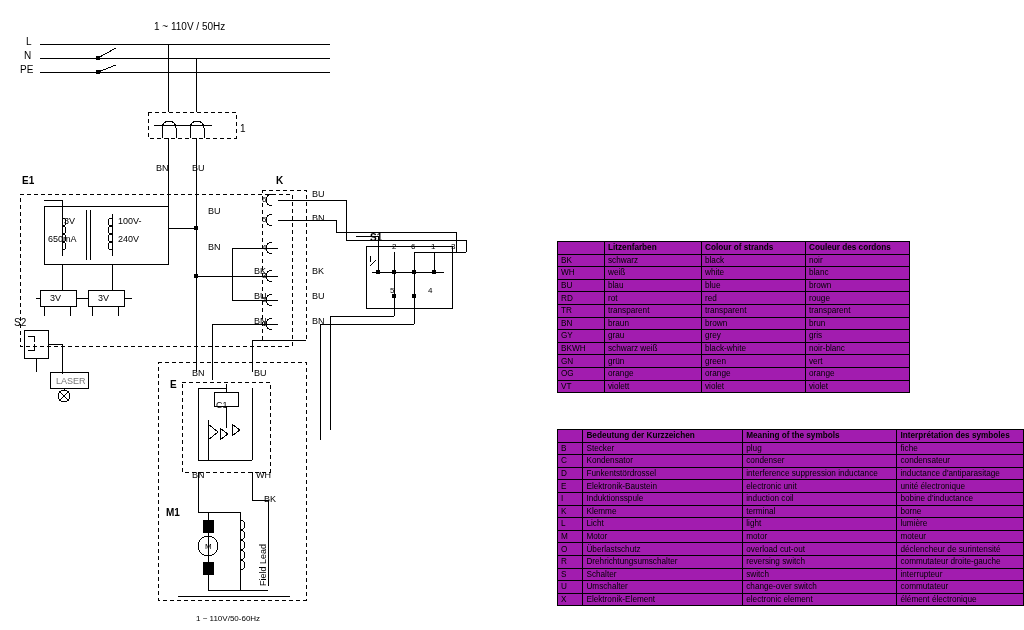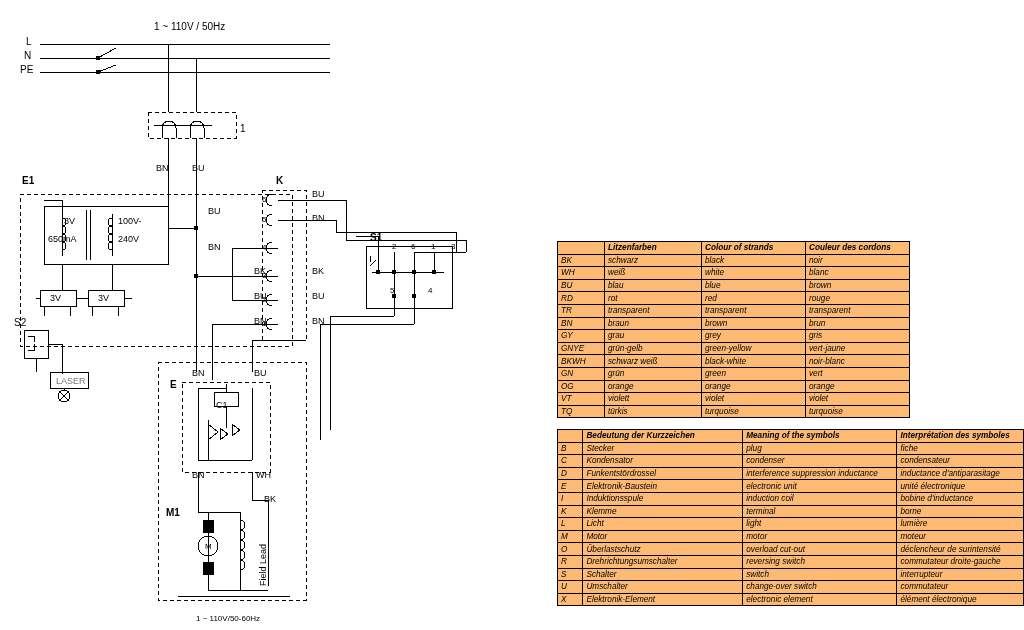--- a/index.html
+++ b/index.html
@@ -37,22 +37,21 @@
   .lbl.md { font-size: 10px; }
   .lbl.rot {
     transform: rotate(-90deg);
     transform-origin: left top;
   }
   
   table.legend {
     position: absolute;
     border-collapse: collapse;
     font-size: 8.2px;
-    background: #fdba74;
-    font-style: italic;
+    background: #a21caf;
   }
   table.legend td, table.legend th {
     border: 1px solid #000;
     padding: 0px 3px;
     height: 11.6px;
     line-height: 11px;
     text-align: left;
     font-weight: normal;
     vertical-align: middle;
     white-space: nowrap;
@@ -364,26 +363,20 @@
           <td class="c3">brown</td>
           <td class="c4">brun</td>
         </tr>
         <tr>
           <td class="c1">GY</td>
           <td class="c2">grau</td>
           <td class="c3">grey</td>
           <td class="c4">gris</td>
         </tr>
         <tr>
-          <td class="c1">GNYE</td>
-          <td class="c2">grün-gelb</td>
-          <td class="c3">green-yellow</td>
-          <td class="c4">vert-jaune</td>
-        </tr>
-        <tr>
           <td class="c1">BKWH</td>
           <td class="c2">schwarz weiß</td>
           <td class="c3">black-white</td>
           <td class="c4">noir-blanc</td>
         </tr>
         <tr>
           <td class="c1">GN</td>
           <td class="c2">grün</td>
           <td class="c3">green</td>
           <td class="c4">vert</td>
@@ -392,26 +385,20 @@
           <td class="c1">OG</td>
           <td class="c2">orange</td>
           <td class="c3">orange</td>
           <td class="c4">orange</td>
         </tr>
         <tr>
           <td class="c1">VT</td>
           <td class="c2">violett</td>
           <td class="c3">violet</td>
           <td class="c4">violet</td>
-        </tr>
-        <tr>
-          <td class="c1">TQ</td>
-          <td class="c2">türkis</td>
-          <td class="c3">turquoise</td>
-          <td class="c4">turquoise</td>
         </tr>
       </tbody>
   </table>
 
   <table class="legend" id="symbol-table">
     <thead>
       <tr>
         <th class="c1"></th>
         <th class="c2">Bedeutung der Kurzzeichen</th>
         <th class="c3">Meaning of the symbols</th>

